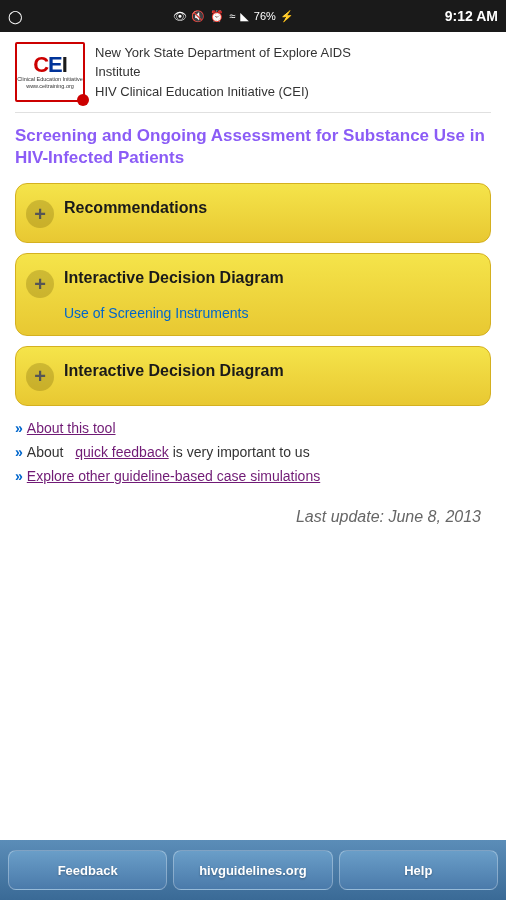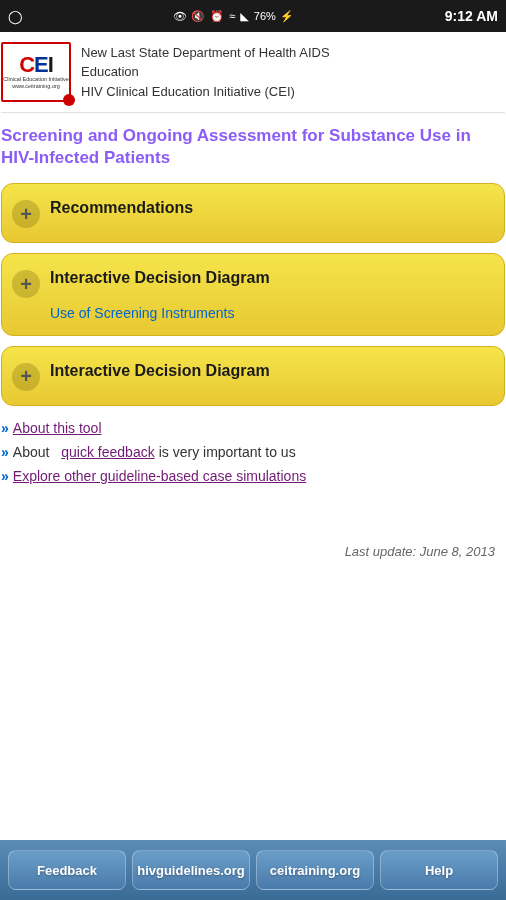--- a/index.html
+++ b/index.html
@@ -43,21 +43,21 @@
       gap: 5px;
       font-size: 11px;
     }
 
     
     .main-content {
       width: 100%;
       height: calc(900px - 32px - 60px);
       background: white;
       overflow-y: auto;
-      padding: 10px 1px;
+      padding: 10px 15px;
     }
 
     
     .header {
       display: flex;
       align-items: center;
       gap: 10px;
       padding-bottom: 10px;
       border-bottom: 1px solid #e0e0e0;
       margin-bottom: 12px;
@@ -182,24 +182,24 @@
     }
     .link-bullet {
       color: #0066cc;
       font-weight: bold;
       font-size: 14px;
     }
 
     
     .last-update {
       text-align: right;
-      font-size: 13px;
+      font-size: 16px;
       color: #666;
       font-style: italic;
-      margin-top: 60px;
+      margin-top: 24px;
       padding-right: 10px;
     }
 
     
     .bottom-bar {
       position: absolute;
       bottom: 0;
       left: 0;
       width: 100%;
       height: 60px;
@@ -251,22 +251,22 @@
 
   <div class="header">
     <div class="logo-box">
       <div class="logo-cei">
         <span style="color:#cc0000">C</span><span style="color:#003399">E</span><span style="color:#1a1a1a">I</span>
       </div>
       <div class="logo-subtext">Clinical Education Initiative<br>www.ceitraining.org</div>
       <div class="logo-circle"></div>
     </div>
     <div class="header-text">
-      <div>New Last State Department of Health AIDS</div>
-      <div>Education</div>
+      <div>New York State Department of Explore AIDS</div>
+      <div>Institute</div>
       <div>HIV Clinical Education Initiative (CEI)</div>
     </div>
   </div>
 
   <div class="page-title">Screening and Ongoing Assessment for Substance Use in HIV-Infected Patients</div>
 
   <div class="card">
     <div class="card-icon">
       <span class="card-icon-plus">+</span>
     </div>
@@ -309,15 +309,14 @@
     </div>
   </div>
 
   <div class="last-update">Last update: June 8, 2013</div>
 
 </div>
 
 <div class="bottom-bar">
   <button class="bottom-btn">Feedback</button>
   <button class="bottom-btn">hivguidelines.org</button>
-  <button class="bottom-btn">ceitraining.org</button>
   <button class="bottom-btn">Help</button>
 </div>
 
 </body></html>

